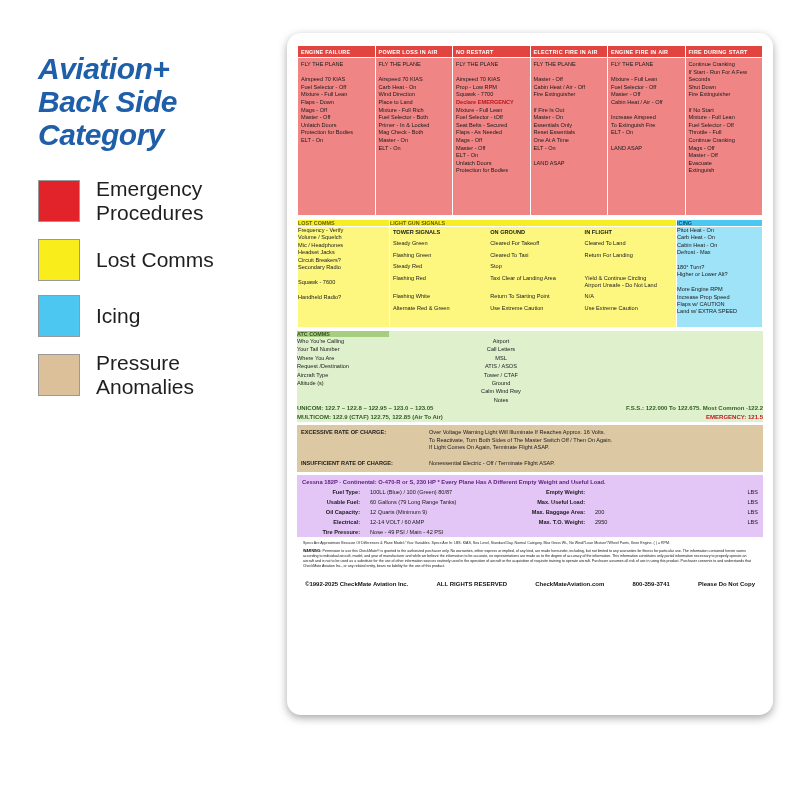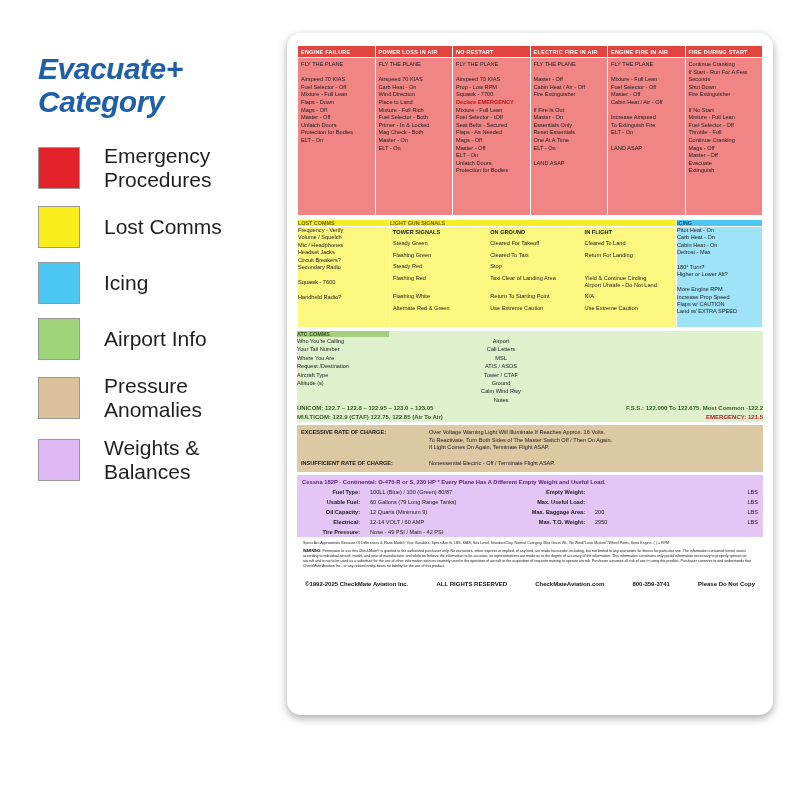--- a/index.html
+++ b/index.html
@@ -17,21 +17,21 @@
   #legend .title{
     color:#1f5fa9;
     font-style:italic;
     font-weight:bold;
     font-size:30px;
     line-height:33px;
     letter-spacing:-0.5px;
     margin-bottom:26px;
   }
   .legend-row{
-    display:flex;align-items:center;margin-bottom:14px;gap:8px;
+    display:flex;align-items:center;margin-bottom:14px;
   }
   .legend-swatch{
     width:40px;height:40px;border:1px solid #999;flex:0 0 auto;margin-right:16px;
   }
   .legend-label{
     color:#1f1f1f;font-size:21px;line-height:24px;
   }
   
   #card{
     position:absolute;left:287px;top:33px;width:486px;height:682px;
@@ -91,47 +91,40 @@
   .specnote{font-size:3.6px;line-height:5px;color:#222;padding:4px 6px 2px 6px;}
   .warn{font-size:3.6px;line-height:5px;color:#111;padding:1px 6px 4px 6px;}
   .warn b{font-weight:bold;}
   .copy{display:flex;justify-content:space-between;font-size:6px;font-weight:bold;color:#111;padding:8px 8px 0 8px;}
 </style>
 </head>
 <body>
 
 <div id="legend">
   <div class="title">
-    <div>Evacuate+</div>
+    <div>Aviation+</div>
+    <div>Back Side</div>
     <div>Category</div>
   </div>
 
   <div class="legend-row">
     <div class="legend-swatch" style="background:#e2242a"></div>
     <div class="legend-label">Emergency Procedures</div>
   </div>
   <div class="legend-row">
     <div class="legend-swatch" style="background:#f9ed1b"></div>
     <div class="legend-label">Lost Comms</div>
   </div>
   <div class="legend-row">
     <div class="legend-swatch" style="background:#4cc7f2"></div>
     <div class="legend-label">Icing</div>
   </div>
   <div class="legend-row">
-    <div class="legend-swatch" style="background:#9ed37a"></div>
-    <div class="legend-label">Airport Info</div>
-  </div>
-  <div class="legend-row">
     <div class="legend-swatch" style="background:#dcc09a"></div>
     <div class="legend-label">Pressure Anomalies</div>
-  </div>
-  <div class="legend-row">
-    <div class="legend-swatch" style="background:#e0b8f5"></div>
-    <div class="legend-label">Weights &amp; Balances</div>
   </div>
 </div>
 
 <div id="card">
 <div id="card-inner">
 
   <table class="emg">
     <tbody>
           <tr>
       <td class="hdr">ENGINE FAILURE</td>

